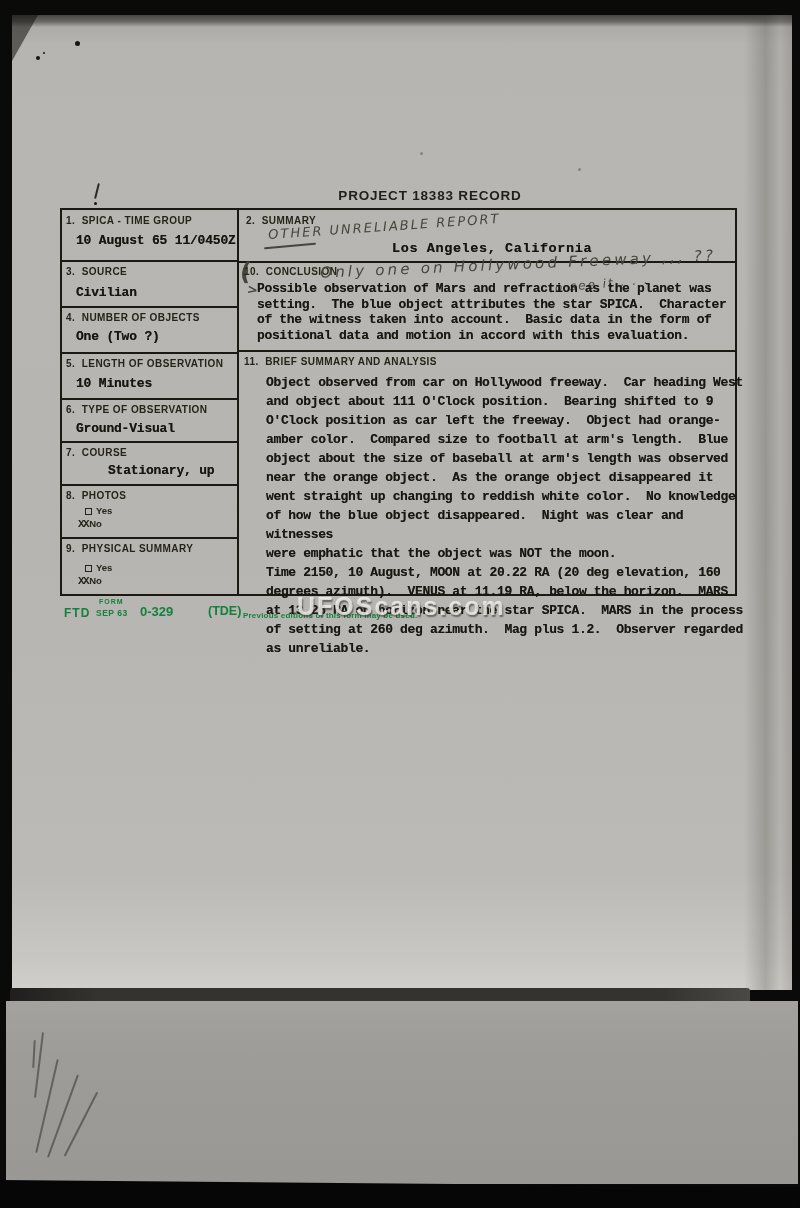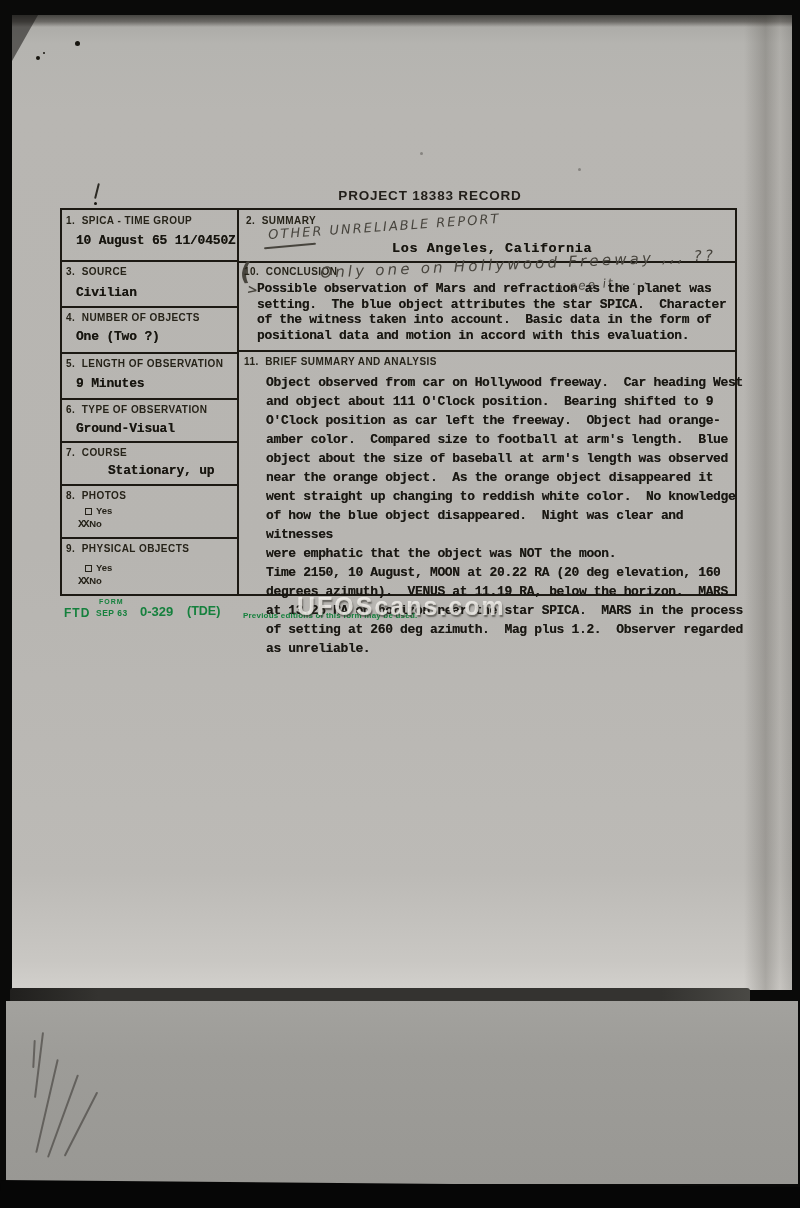--- a/index.html
+++ b/index.html
@@ -116,21 +116,21 @@
   <div class="lbl" style="left:66px; top:312px;">
     <span>4.</span>&nbsp;
     <span>NUMBER OF OBJECTS</span>
   </div>
   <div class="val" style="left:76px; top:329px;">One (Two ?)</div>
 
   <div class="lbl" style="left:66px; top:358px;">
     <span>5.</span>&nbsp;
     <span>LENGTH OF OBSERVATION</span>
   </div>
-  <div class="val" style="left:76px; top:376px;">9 Minutes</div>
+  <div class="val" style="left:76px; top:376px;">10 Minutes</div>
 
   <div class="lbl" style="left:66px; top:404px;">
     <span>6.</span>&nbsp;
     <span>TYPE OF OBSERVATION</span>
   </div>
   <div class="val" style="left:76px; top:421px;">Ground-Visual</div>
 
   <div class="lbl" style="left:66px; top:447px;">
     <span>7.</span>&nbsp;
     <span>COURSE</span>
@@ -143,21 +143,21 @@
   </div>
   <div class="checkline" style="left:85px; top:505px;">
     <span class="cb"></span><span>Yes</span>
   </div>
   <div class="checkline" style="left:78px; top:518px;">
     <span class="xmark">XX</span><span>No</span>
   </div>
 
   <div class="lbl" style="left:66px; top:543px;">
     <span>9.</span>&nbsp;
-    <span>PHYSICAL OBJECTS</span>
+    <span>PHYSICAL SUMMARY</span>
   </div>
   <div class="checkline" style="left:85px; top:562px;">
     <span class="cb"></span><span>Yes</span>
   </div>
   <div class="checkline" style="left:78px; top:575px;">
     <span class="xmark">XX</span><span>No</span>
   </div>
 
   <div class="lbl" style="left:246px; top:215px;">
     <span>2.</span>&nbsp;
@@ -196,18 +196,18 @@
 Time 2150, 10 August, MOON at 20.22 RA (20 deg elevation, 160
 degrees azimuth).  VENUS at 11.19 RA, below the horizon.  MARS
 at 13.26 RA on horizon near the star SPICA.  MARS in the process
 of setting at 260 deg azimuth.  Mag plus 1.2.  Observer regarded
 as unreliable.</div>
 
   <div class="footer-text" style="left:64px; top:606px; font-size:12px; letter-spacing:1px;">FTD</div>
   <div class="footer-text" style="left:99px; top:598px; font-size:7px; letter-spacing:1px;">FORM</div>
   <div class="footer-text" style="left:96px; top:608px; font-size:8.5px; letter-spacing:0.5px;">SEP 63</div>
   <div class="footer-text" style="left:140px; top:604px; font-size:13px;">0-329</div>
-  <div class="footer-text" style="left:187px; top:604px; font-size:12.5px;">(TDE)</div>
+  <div class="footer-text" style="left:208px; top:604px; font-size:12.5px;">(TDE)</div>
   <div class="footer-text" style="left:243px; top:611px; font-size:8px; letter-spacing:0.2px;">Previous editions of this form may be used.</div>
 
   <div class="watermark">UFOScans.com</div>
 
 </div>
 
 </body></html>

